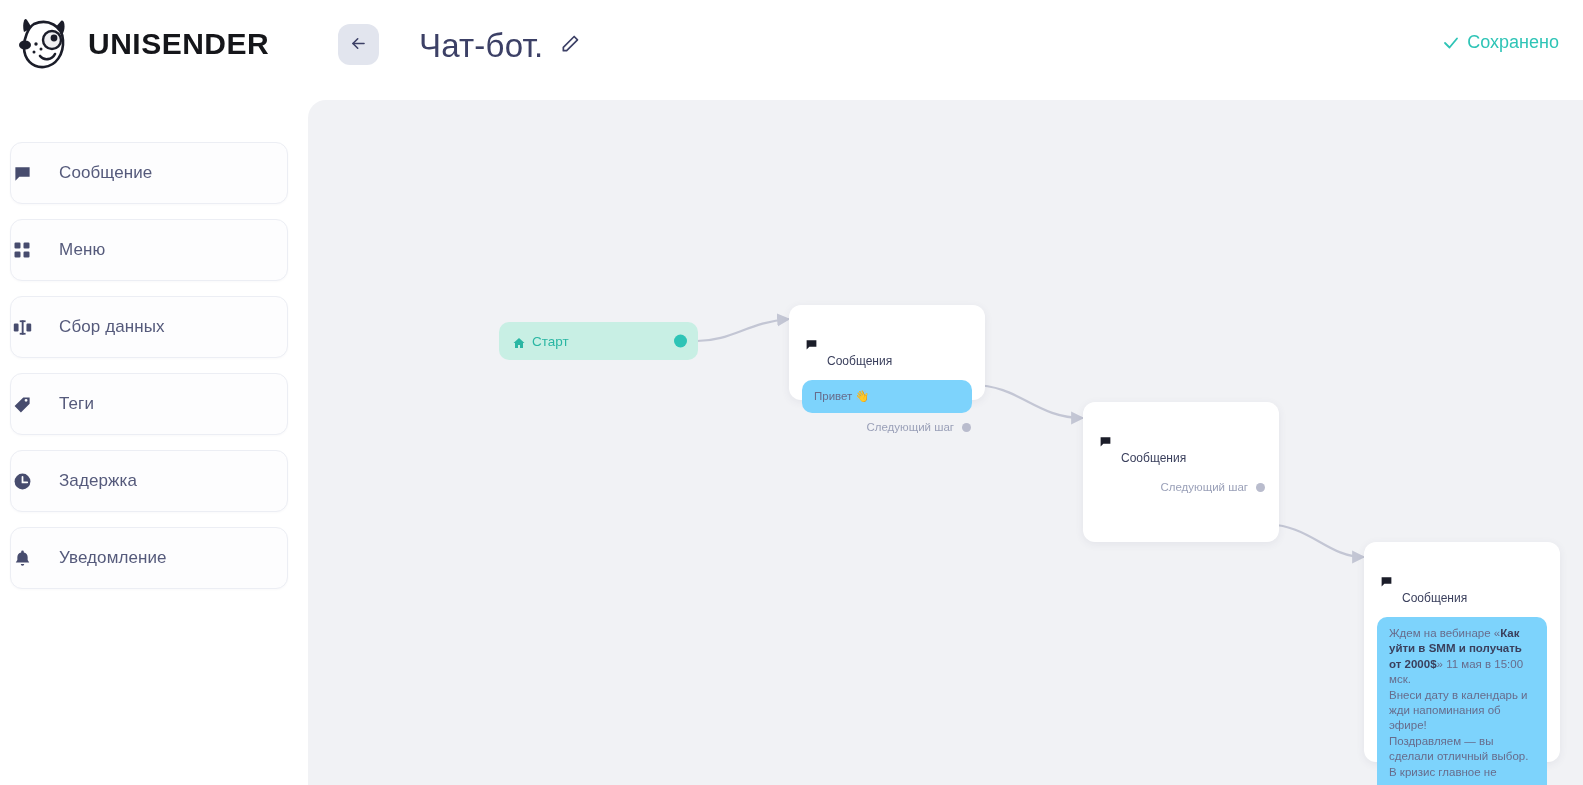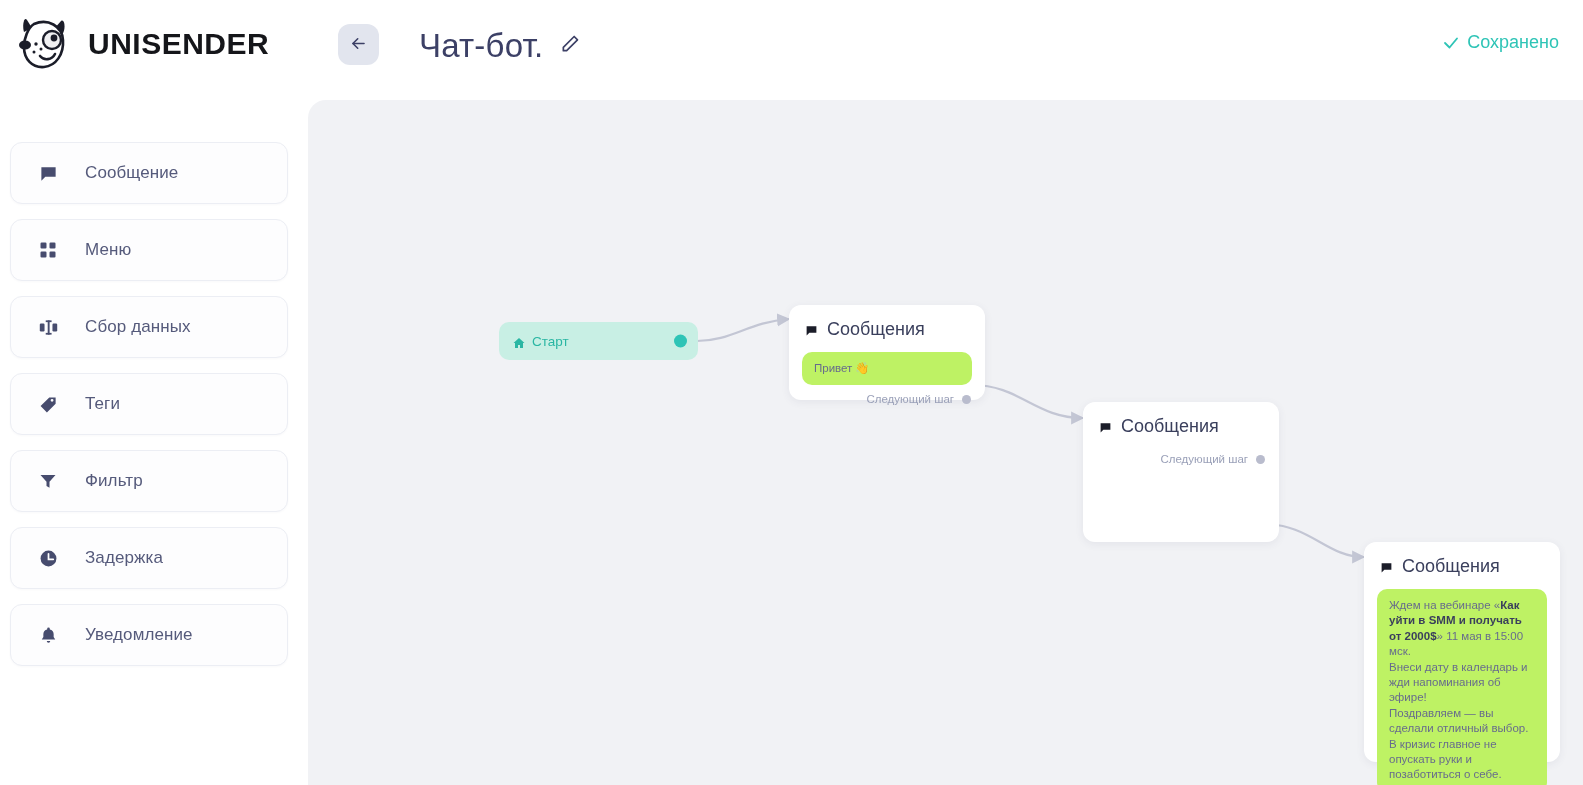--- a/index.html
+++ b/index.html
@@ -62,21 +62,20 @@
     padding: 42px 20px 0 10px;
   }
   .side-item {
     position: relative;
     height: 62px;
     margin-bottom: 15px;
     background: #fdfdfe;
     border: 1px solid #eceef4;
     border-radius: 12px;
     display: flex; align-items: center;
-    padding-left: 26px;
     cursor: pointer;
     box-shadow: 0 1px 2px rgba(60,64,102,.03);
   }
   .side-item .s-icon {
     width: 22px; height: 22px;
     display: flex; align-items: center; justify-content: center;
     margin-right: 26px;
     color: #474c6e;
     flex: 0 0 auto;
   }
@@ -100,24 +99,24 @@
     position: absolute;
     background: #ffffff;
     border-radius: 12px;
     box-shadow: 0 2px 8px rgba(60,64,102,.08);
   }
   .node-head {
     display: flex; align-items: center; gap: 9px;
     padding: 14px 16px 8px 16px;
   }
   .node-head .nh-icon { width: 13px; height: 13px; display:block; color:#1b1d29; }
-  .node-head .nh-title { font-size: 18px; color: #3a3f5c; }
+  .node-head .nh-title { font-size: 12px; color: #3a3f5c; margin-top: 35px; }
   .bubble {
     margin: 4px 13px 0 13px;
-    background: #bef264;
+    background: #7dd3fc;
     border-radius: 10px;
     padding: 9px 12px;
     font-size: 11.5px;
     line-height: 15.4px;
     color: #676c8c;
   }
   .bubble b { color: #3a3f5c; font-weight: bold; }
   .node-foot {
     display: flex; align-items: center; justify-content: flex-end;
     gap: 8px;
@@ -236,28 +235,20 @@
 
     <div class="side-item">
       <span class="s-icon">
         <svg width="19" height="19" viewBox="0 0 24 24" fill="#474c6e">
           <path d="M21 3h-8L2 14l8 8L21 11V3zM16.5 8.5a1.8 1.8 0 110-3.6 1.8 1.8 0 010 3.6z"></path>
         </svg>
       </span>
       <span class="s-label">Теги</span>
     </div>
 
-    <div class="side-item">
-      <span class="s-icon">
-        <svg width="18" height="18" viewBox="0 0 24 24" fill="#474c6e">
-          <path d="M2 4h20l-8 9v8l-4-2.5V13L2 4z"></path>
-        </svg>
-      </span>
-      <span class="s-label">Фильтр</span>
-    </div>
 
     <div class="side-item">
       <span class="s-icon">
         <svg width="19" height="19" viewBox="0 0 24 24" fill="#474c6e">
           <circle cx="12" cy="12" r="10"></circle>
           <path d="M12 6v7h6" fill="none" stroke="#ffffff" stroke-width="2.2" stroke-linecap="round"></path>
         </svg>
       </span>
       <span class="s-label">Задержка</span>
     </div>

